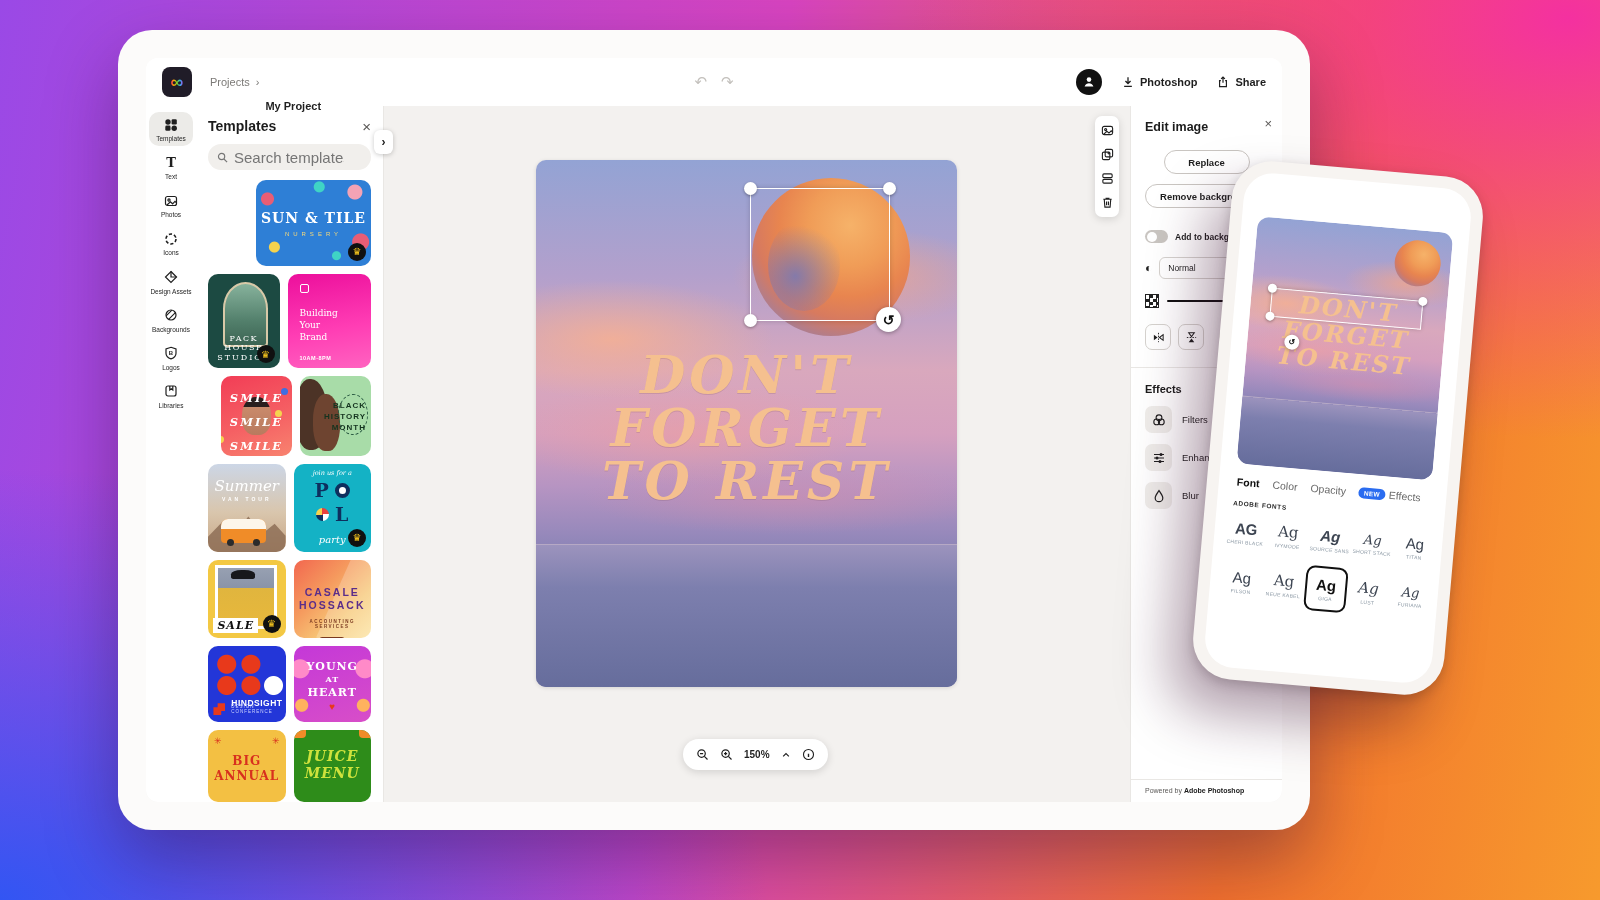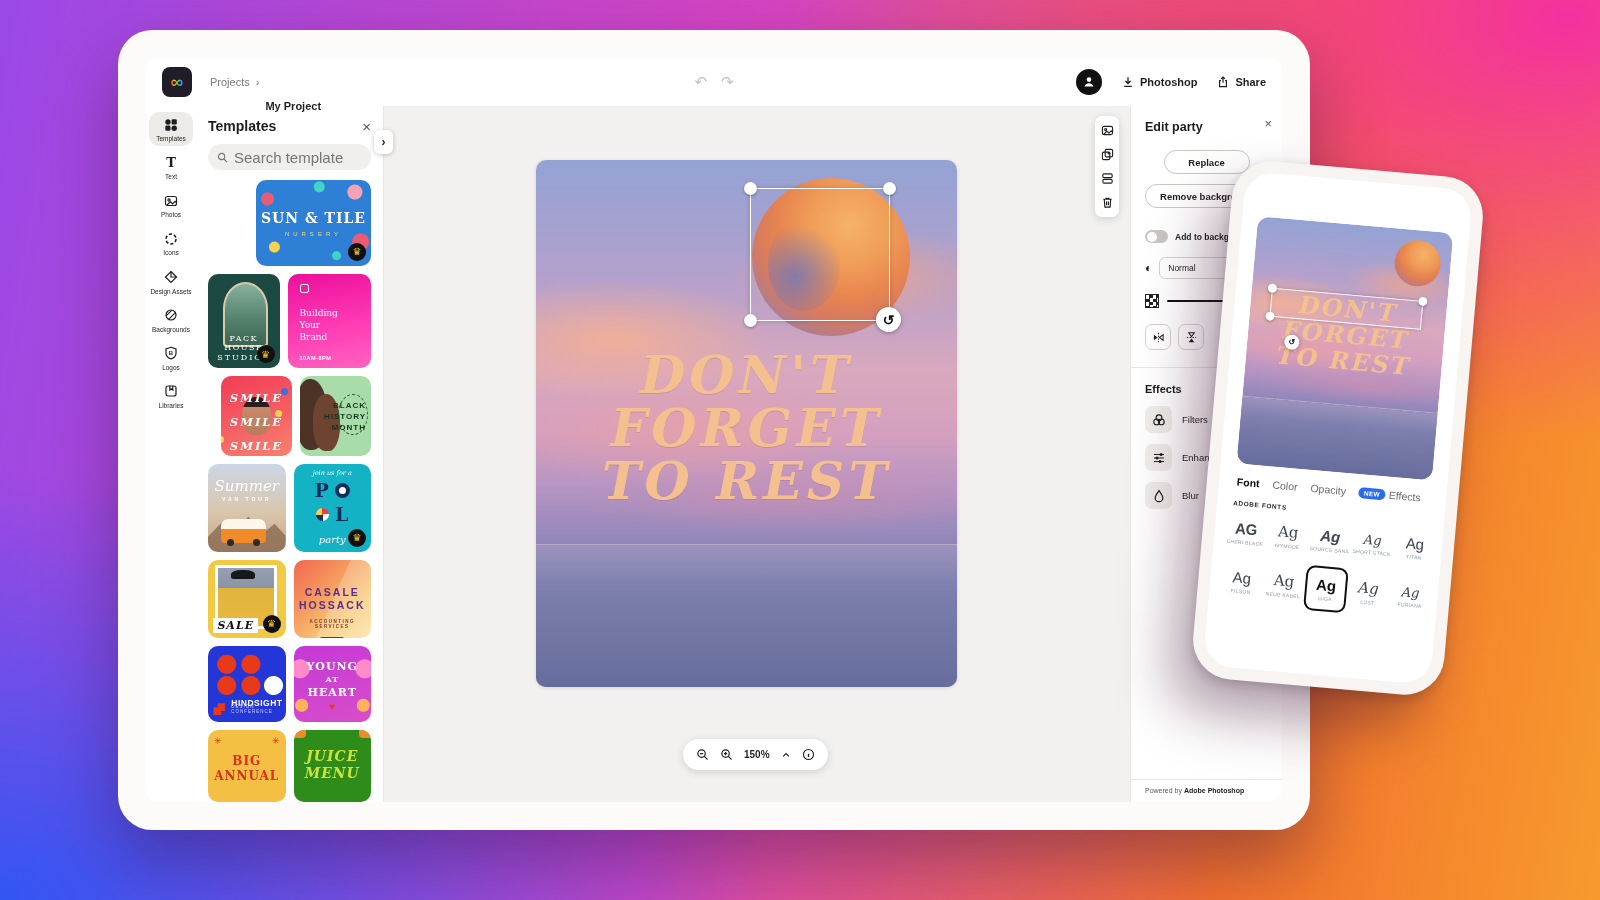--- a/index.html
+++ b/index.html
@@ -561,21 +561,21 @@
               <path d="M3 9l4-4 4 4"></path>
             </svg>
           <svg width="13" height="13" viewBox="0 0 14 14" fill="none" stroke="#1f1f1f" stroke-width="1.2">
               <circle cx="7" cy="7" r="5.4"></circle>
               <path d="M7 6.2v3.4M7 4.2v.2" stroke-width="1.5"></path>
             </svg>
         </div>
       </div>
 
       <div class="edit-panel">
-        <span class="ep-title">Edit party</span>
+        <span class="ep-title">Edit image</span>
         <span class="ep-close">×</span>
         <div class="pill-btn pill-replace">Replace</div>
         <div class="pill-btn pill-removebg">Remove background</div>
 
         <div class="toggle-row">
           <span class="toggle"></span>
           <span class="toggle-label">Add to background</span>
         </div>
 
         <div class="blend-row">

